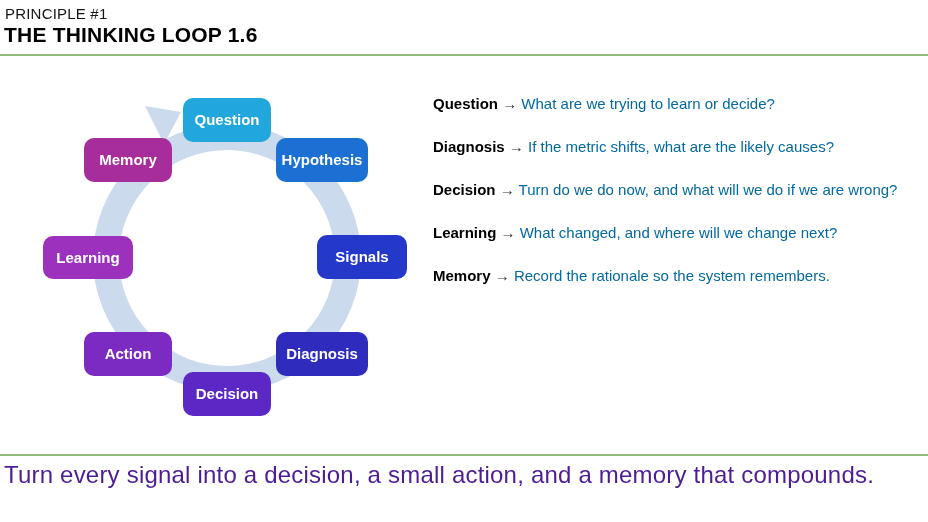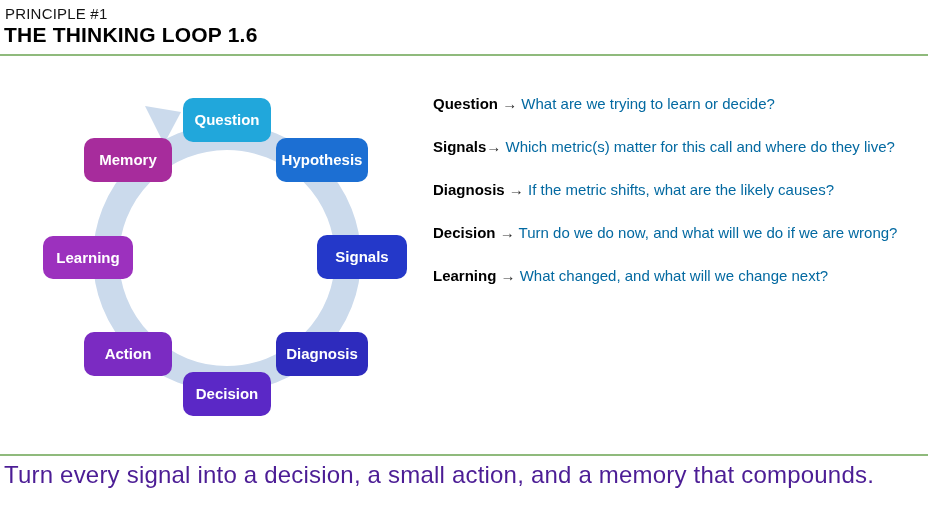--- a/index.html
+++ b/index.html
@@ -87,30 +87,30 @@
     <rect x="84" y="138" width="88" height="44" rx="10" fill="#A72C9C"></rect>
     <text class="node-label" x="128" y="165" text-anchor="middle">Memory</text>
   </g>
 </svg>
 
 <div class="legend">
   <div class="legend-item">
     <span class="term">Question</span><span class="sep"> → </span><span class="desc">What are we trying to learn or decide?</span>
   </div>
   <div class="legend-item">
-    <span class="term">Signals</span><span class="sep">→ </span><span class="desc">Which metric(s) matter for this call and where do they live?</span>
-  </div>
-  <div class="legend-item">
     <span class="term">Diagnosis</span><span class="sep"> → </span><span class="desc">If the metric shifts, what are the likely causes?</span>
   </div>
   <div class="legend-item">
     <span class="term">Decision</span><span class="sep"> → </span><span class="desc">Turn do we do now, and what will we do if we are wrong?</span>
   </div>
   <div class="legend-item">
-    <span class="term">Learning</span><span class="sep"> → </span><span class="desc">What changed, and what will we change next?</span>
+    <span class="term">Learning</span><span class="sep"> → </span><span class="desc">What changed, and where will we change next?</span>
+  </div>
+  <div class="legend-item">
+    <span class="term">Memory</span><span class="sep"> → </span><span class="desc">Record the rationale so the system remembers.</span>
   </div>
 </div>
 
 <div class="divider bottom"></div>
 <div class="tagline">Turn every signal into a decision, a small action, and a memory that compounds.</div>
 
 <div class="footer">
   <span class="author">Amodiovalerio </span><span class="brand">Verde</span>
 </div>
 

